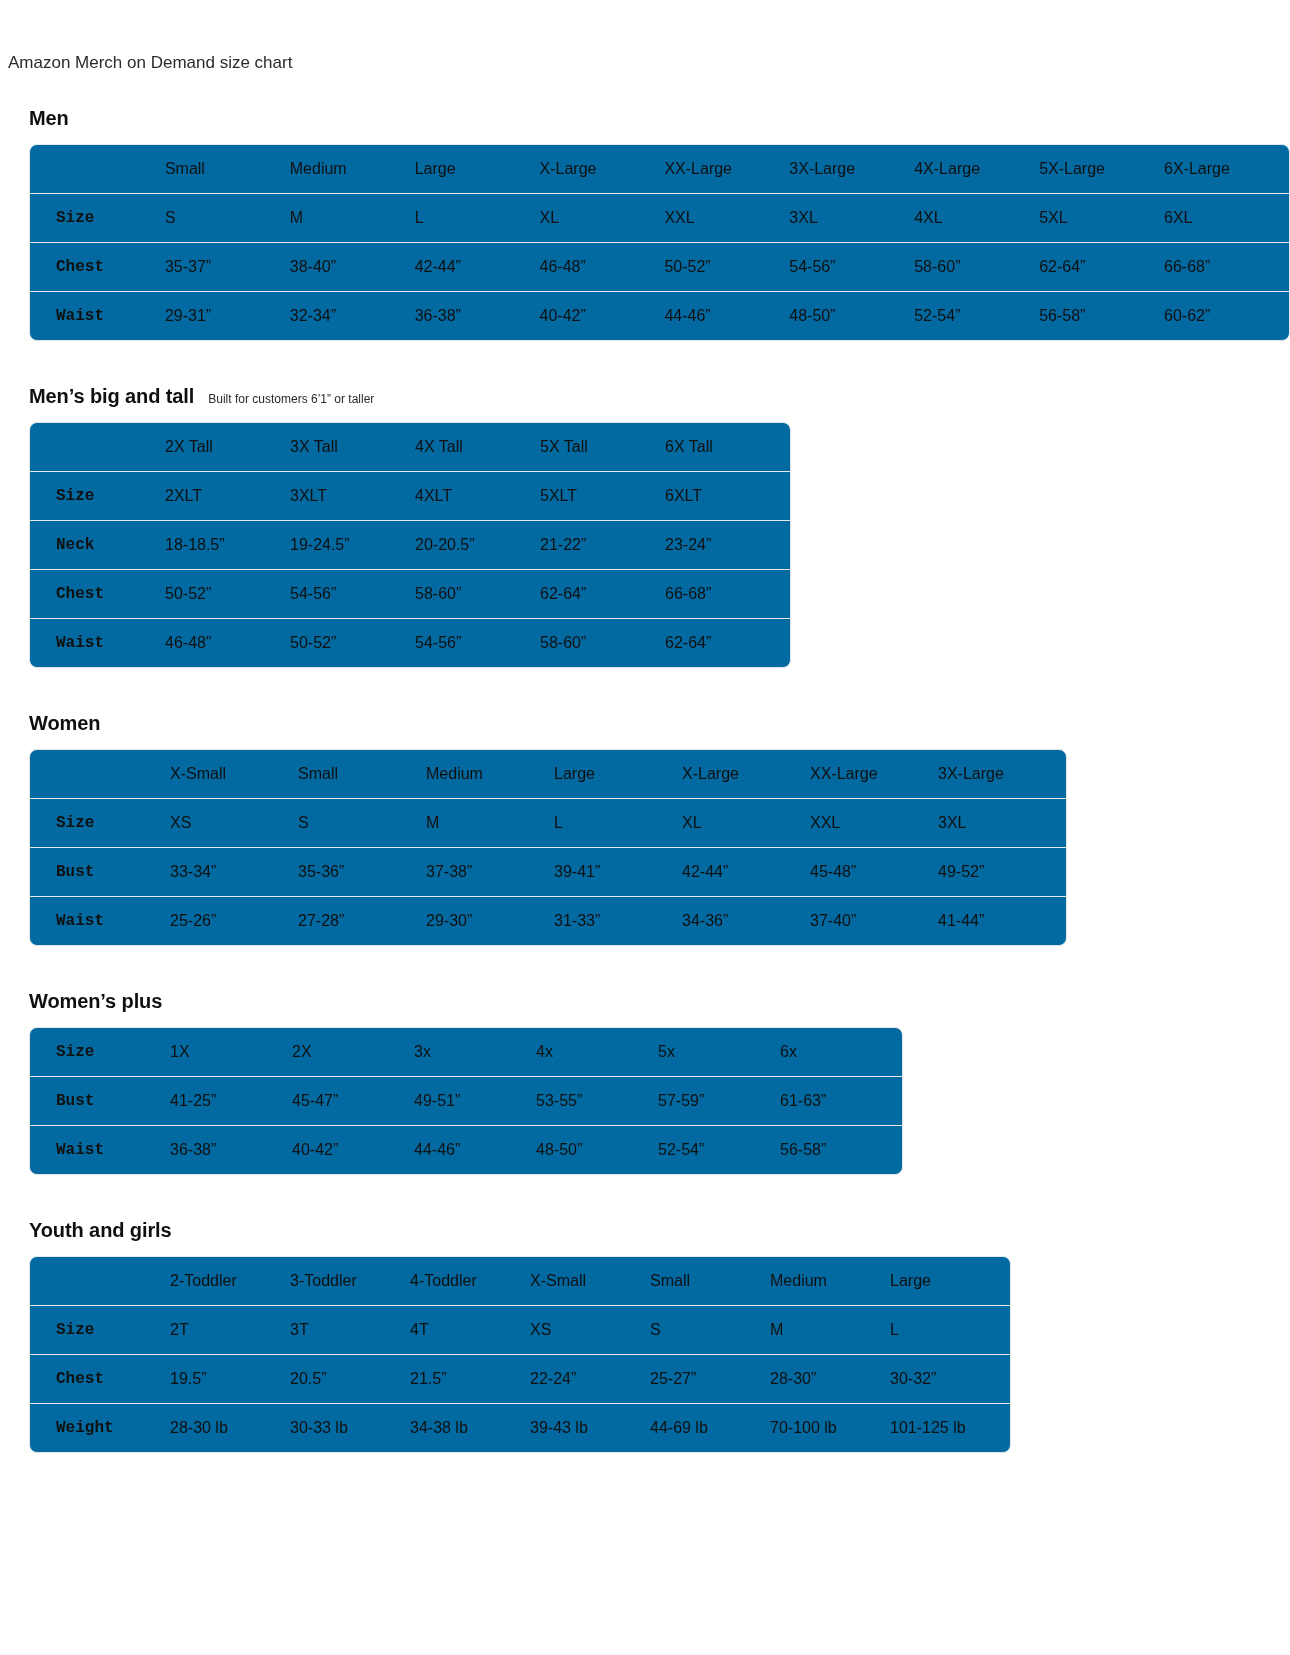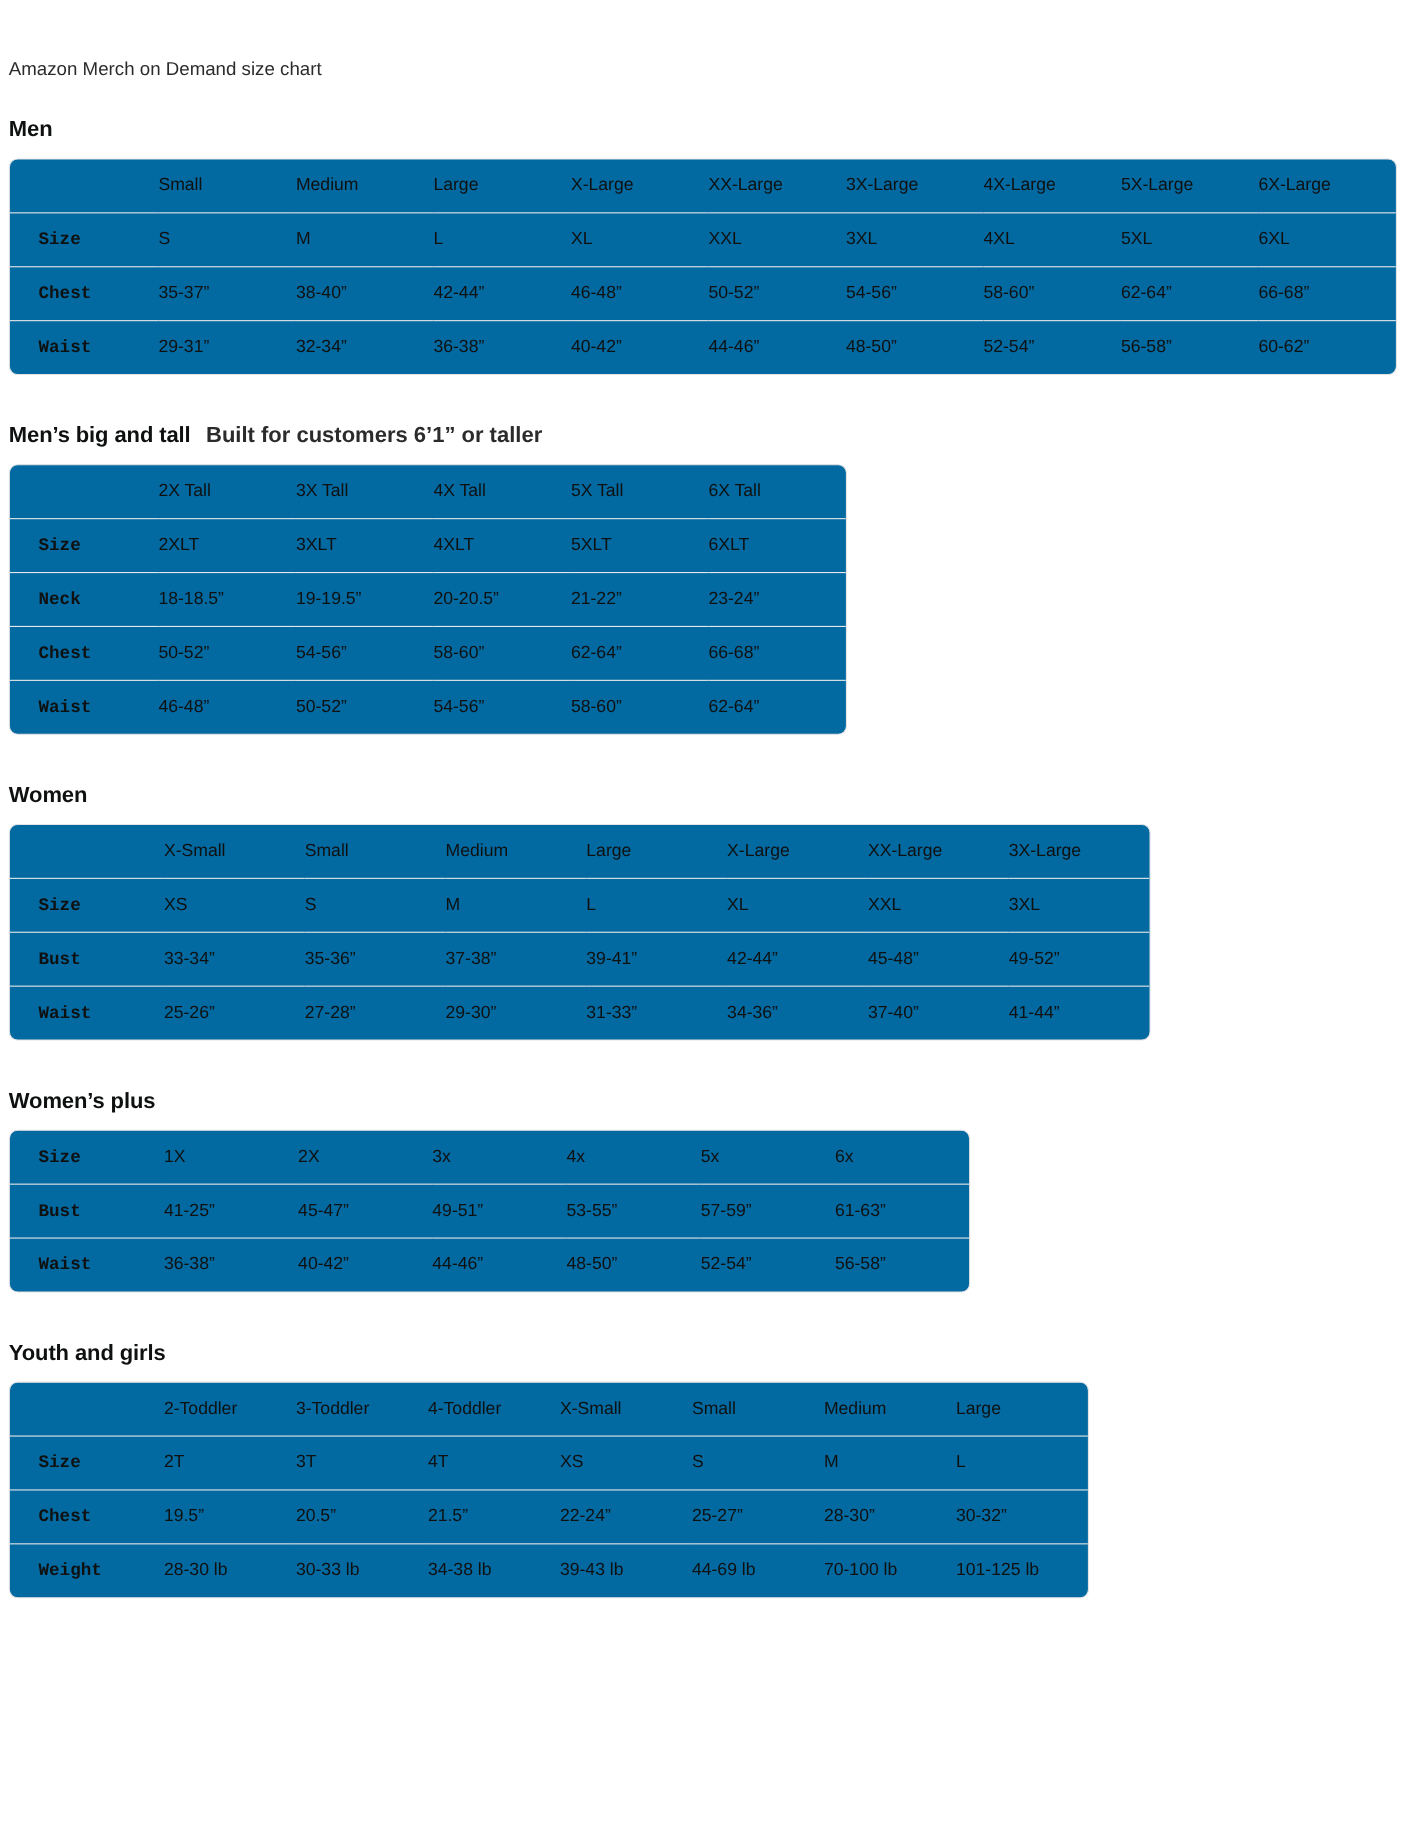--- a/index.html
+++ b/index.html
@@ -18,36 +18,37 @@
     padding: 38px 0 0 0;
   }
   .page-subtitle {
     font-size: 17px;
     color: #2b2b2b;
     margin: 15px 0 34px 8px;
     font-weight: 400;
   }
   .section {
     margin: 0 0 30px 0;
+    padding-left: 21px;
   }
   .section-head {
     display: flex;
     align-items: baseline;
     gap: 14px;
     margin: 0 0 14px 8px;
   }
   .section-title {
     font-size: 20px;
     font-weight: bold;
     color: #0f1111;
     letter-spacing: -0.1px;
   }
   .section-note {
-    font-size: 20px;
-    font-weight: 700;
+    font-size: 12px;
+    font-weight: 400;
     color: #2b2b2b;
   }
   table.size-table {
     border-collapse: separate;
     border-spacing: 0;
     border: 1px solid #e3e4e5;
     border-radius: 8px;
     overflow: hidden;
     background: #0369a1;
     margin-left: 8px;
@@ -196,21 +197,21 @@
           <th class="rowhead">Size</th>
           <td>2XLT</td>
           <td>3XLT</td>
           <td>4XLT</td>
           <td>5XLT</td>
           <td>6XLT</td>
         </tr>
         <tr>
           <th class="rowhead">Neck</th>
           <td>18-18.5”</td>
-          <td>19-19.5”</td>
+          <td>19-24.5”</td>
           <td>20-20.5”</td>
           <td>21-22”</td>
           <td>23-24”</td>
         </tr>
         <tr>
           <th class="rowhead">Chest</th>
           <td>50-52”</td>
           <td>54-56”</td>
           <td>58-60”</td>
           <td>62-64”</td>

